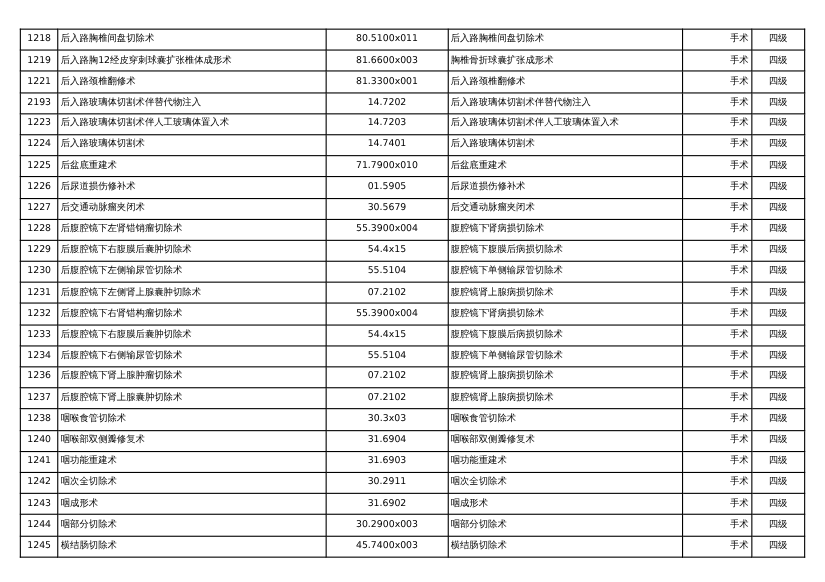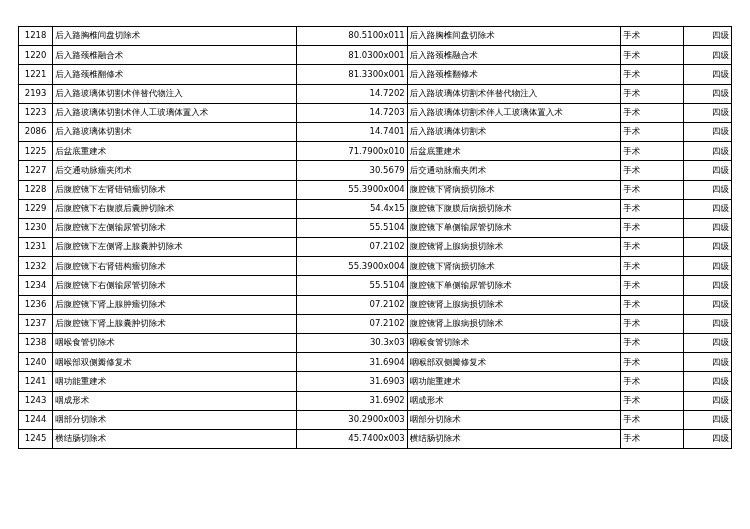--- a/index.html
+++ b/index.html
@@ -40,34 +40,34 @@
     width: 34px;
     text-align: center;
     font-family: "DejaVu Sans", "Liberation Sans", sans-serif;
   }
   td.col-name {
     width: 242px;
     text-align: left;
   }
   td.col-code {
     width: 110px;
-    text-align: right;
+    text-align: center;
     padding-left: 4px;
   }
   td.col-altname {
     width: 212px;
     text-align: left;
   }
   td.col-type {
     width: 62px;
-    text-align: left;
+    text-align: right;
   }
   td.col-level {
     width: 48px;
-    text-align: right;
+    text-align: center;
   }
 </style>
 </head>
 <body>
 
 <div id="page">
   <table class="proc-table">
     <colgroup>
       <col style="width:34px">
       <col style="width:242px">
@@ -79,24 +79,24 @@
     <tbody>
         <tr>
           <td class="col-idx">1218</td>
           <td class="col-name">后入路胸椎间盘切除术</td>
           <td class="col-code">80.5100x011</td>
           <td class="col-altname">后入路胸椎间盘切除术</td>
           <td class="col-type">手术</td>
           <td class="col-level">四级</td>
         </tr>
         <tr>
-          <td class="col-idx">1220</td>
-          <td class="col-name">后入路颈椎融合术</td>
-          <td class="col-code">81.0300x001</td>
-          <td class="col-altname">后入路颈椎融合术</td>
+          <td class="col-idx">1219</td>
+          <td class="col-name">后入路胸12经皮穿刺球囊扩张椎体成形术</td>
+          <td class="col-code">81.6600x003</td>
+          <td class="col-altname">胸椎骨折球囊扩张成形术</td>
           <td class="col-type">手术</td>
           <td class="col-level">四级</td>
         </tr>
         <tr>
           <td class="col-idx">1221</td>
           <td class="col-name">后入路颈椎翻修术</td>
           <td class="col-code">81.3300x001</td>
           <td class="col-altname">后入路颈椎翻修术</td>
           <td class="col-type">手术</td>
           <td class="col-level">四级</td>
@@ -111,36 +111,44 @@
         </tr>
         <tr>
           <td class="col-idx">1223</td>
           <td class="col-name">后入路玻璃体切割术伴人工玻璃体置入术</td>
           <td class="col-code">14.7203</td>
           <td class="col-altname">后入路玻璃体切割术伴人工玻璃体置入术</td>
           <td class="col-type">手术</td>
           <td class="col-level">四级</td>
         </tr>
         <tr>
-          <td class="col-idx">2086</td>
+          <td class="col-idx">1224</td>
           <td class="col-name">后入路玻璃体切割术</td>
           <td class="col-code">14.7401</td>
           <td class="col-altname">后入路玻璃体切割术</td>
           <td class="col-type">手术</td>
           <td class="col-level">四级</td>
         </tr>
         <tr>
           <td class="col-idx">1225</td>
           <td class="col-name">后盆底重建术</td>
           <td class="col-code">71.7900x010</td>
           <td class="col-altname">后盆底重建术</td>
           <td class="col-type">手术</td>
           <td class="col-level">四级</td>
         </tr>
         <tr>
+          <td class="col-idx">1226</td>
+          <td class="col-name">后尿道损伤修补术</td>
+          <td class="col-code">01.5905</td>
+          <td class="col-altname">后尿道损伤修补术</td>
+          <td class="col-type">手术</td>
+          <td class="col-level">四级</td>
+        </tr>
+        <tr>
           <td class="col-idx">1227</td>
           <td class="col-name">后交通动脉瘤夹闭术</td>
           <td class="col-code">30.5679</td>
           <td class="col-altname">后交通动脉瘤夹闭术</td>
           <td class="col-type">手术</td>
           <td class="col-level">四级</td>
         </tr>
         <tr>
           <td class="col-idx">1228</td>
           <td class="col-name">后腹腔镜下左肾错销瘤切除术</td>
@@ -175,20 +183,28 @@
         </tr>
         <tr>
           <td class="col-idx">1232</td>
           <td class="col-name">后腹腔镜下右肾错构瘤切除术</td>
           <td class="col-code">55.3900x004</td>
           <td class="col-altname">腹腔镜下肾病损切除术</td>
           <td class="col-type">手术</td>
           <td class="col-level">四级</td>
         </tr>
         <tr>
+          <td class="col-idx">1233</td>
+          <td class="col-name">后腹腔镜下右腹膜后囊肿切除术</td>
+          <td class="col-code">54.4x15</td>
+          <td class="col-altname">腹腔镜下腹膜后病损切除术</td>
+          <td class="col-type">手术</td>
+          <td class="col-level">四级</td>
+        </tr>
+        <tr>
           <td class="col-idx">1234</td>
           <td class="col-name">后腹腔镜下右侧输尿管切除术</td>
           <td class="col-code">55.5104</td>
           <td class="col-altname">腹腔镜下单侧输尿管切除术</td>
           <td class="col-type">手术</td>
           <td class="col-level">四级</td>
         </tr>
         <tr>
           <td class="col-idx">1236</td>
           <td class="col-name">后腹腔镜下肾上腺肿瘤切除术</td>
@@ -219,20 +235,28 @@
           <td class="col-code">31.6904</td>
           <td class="col-altname">咽喉部双侧瓣修复术</td>
           <td class="col-type">手术</td>
           <td class="col-level">四级</td>
         </tr>
         <tr>
           <td class="col-idx">1241</td>
           <td class="col-name">咽功能重建术</td>
           <td class="col-code">31.6903</td>
           <td class="col-altname">咽功能重建术</td>
+          <td class="col-type">手术</td>
+          <td class="col-level">四级</td>
+        </tr>
+        <tr>
+          <td class="col-idx">1242</td>
+          <td class="col-name">咽次全切除术</td>
+          <td class="col-code">30.2911</td>
+          <td class="col-altname">咽次全切除术</td>
           <td class="col-type">手术</td>
           <td class="col-level">四级</td>
         </tr>
         <tr>
           <td class="col-idx">1243</td>
           <td class="col-name">咽成形术</td>
           <td class="col-code">31.6902</td>
           <td class="col-altname">咽成形术</td>
           <td class="col-type">手术</td>
           <td class="col-level">四级</td>

